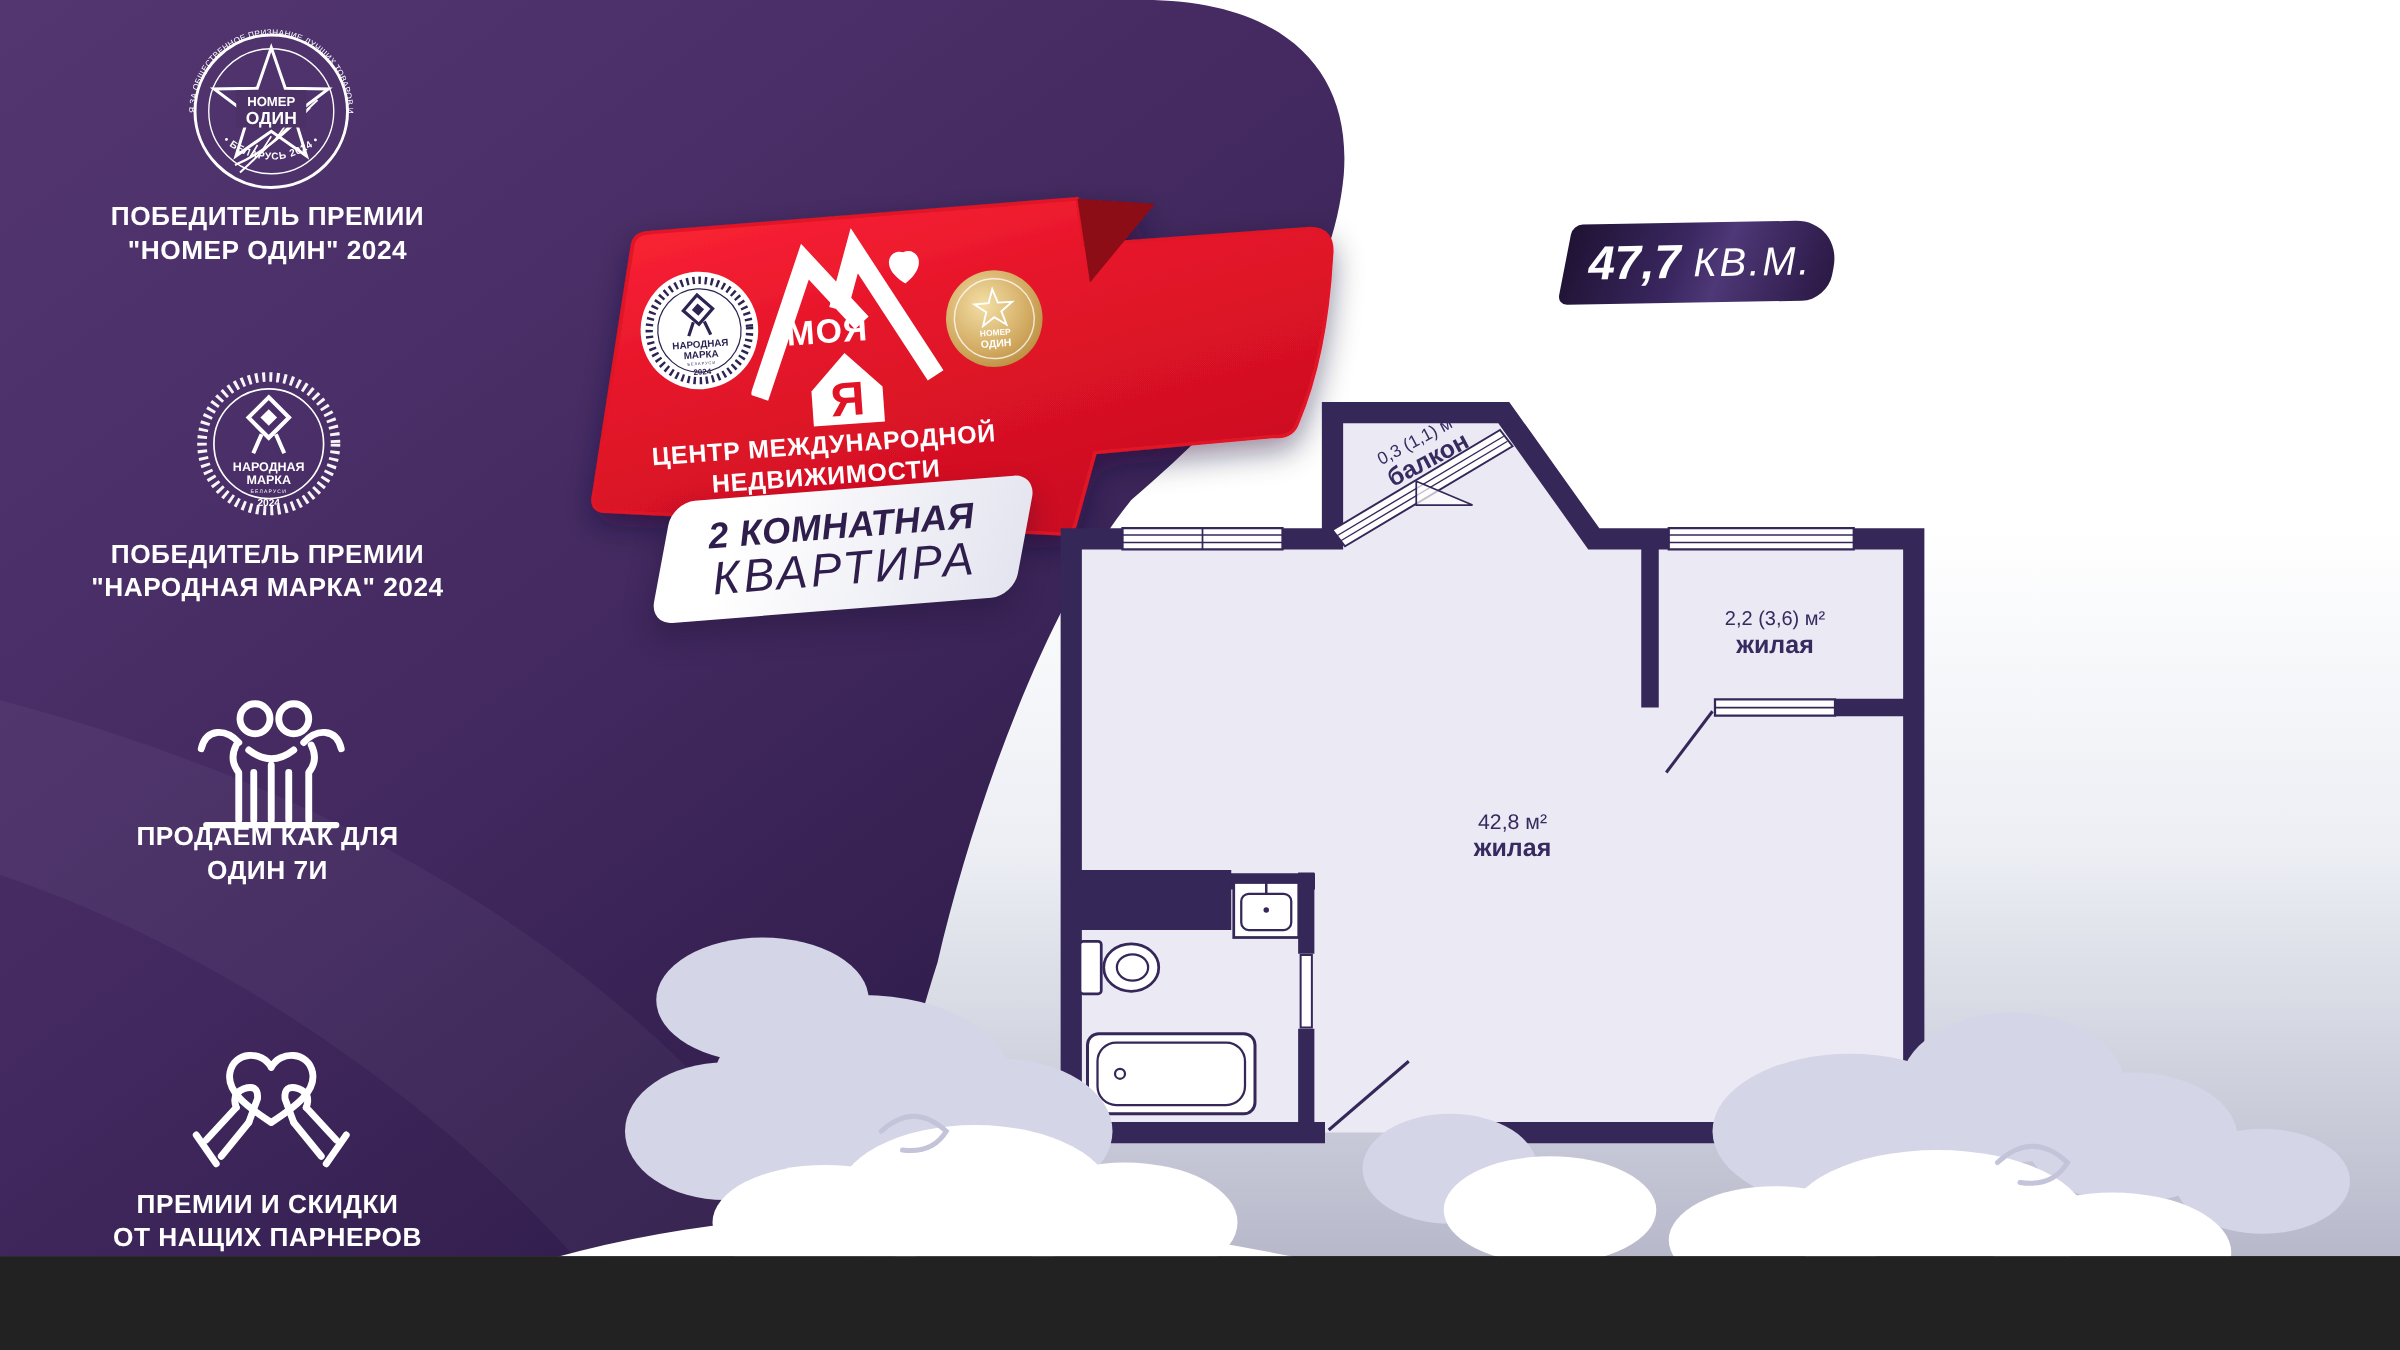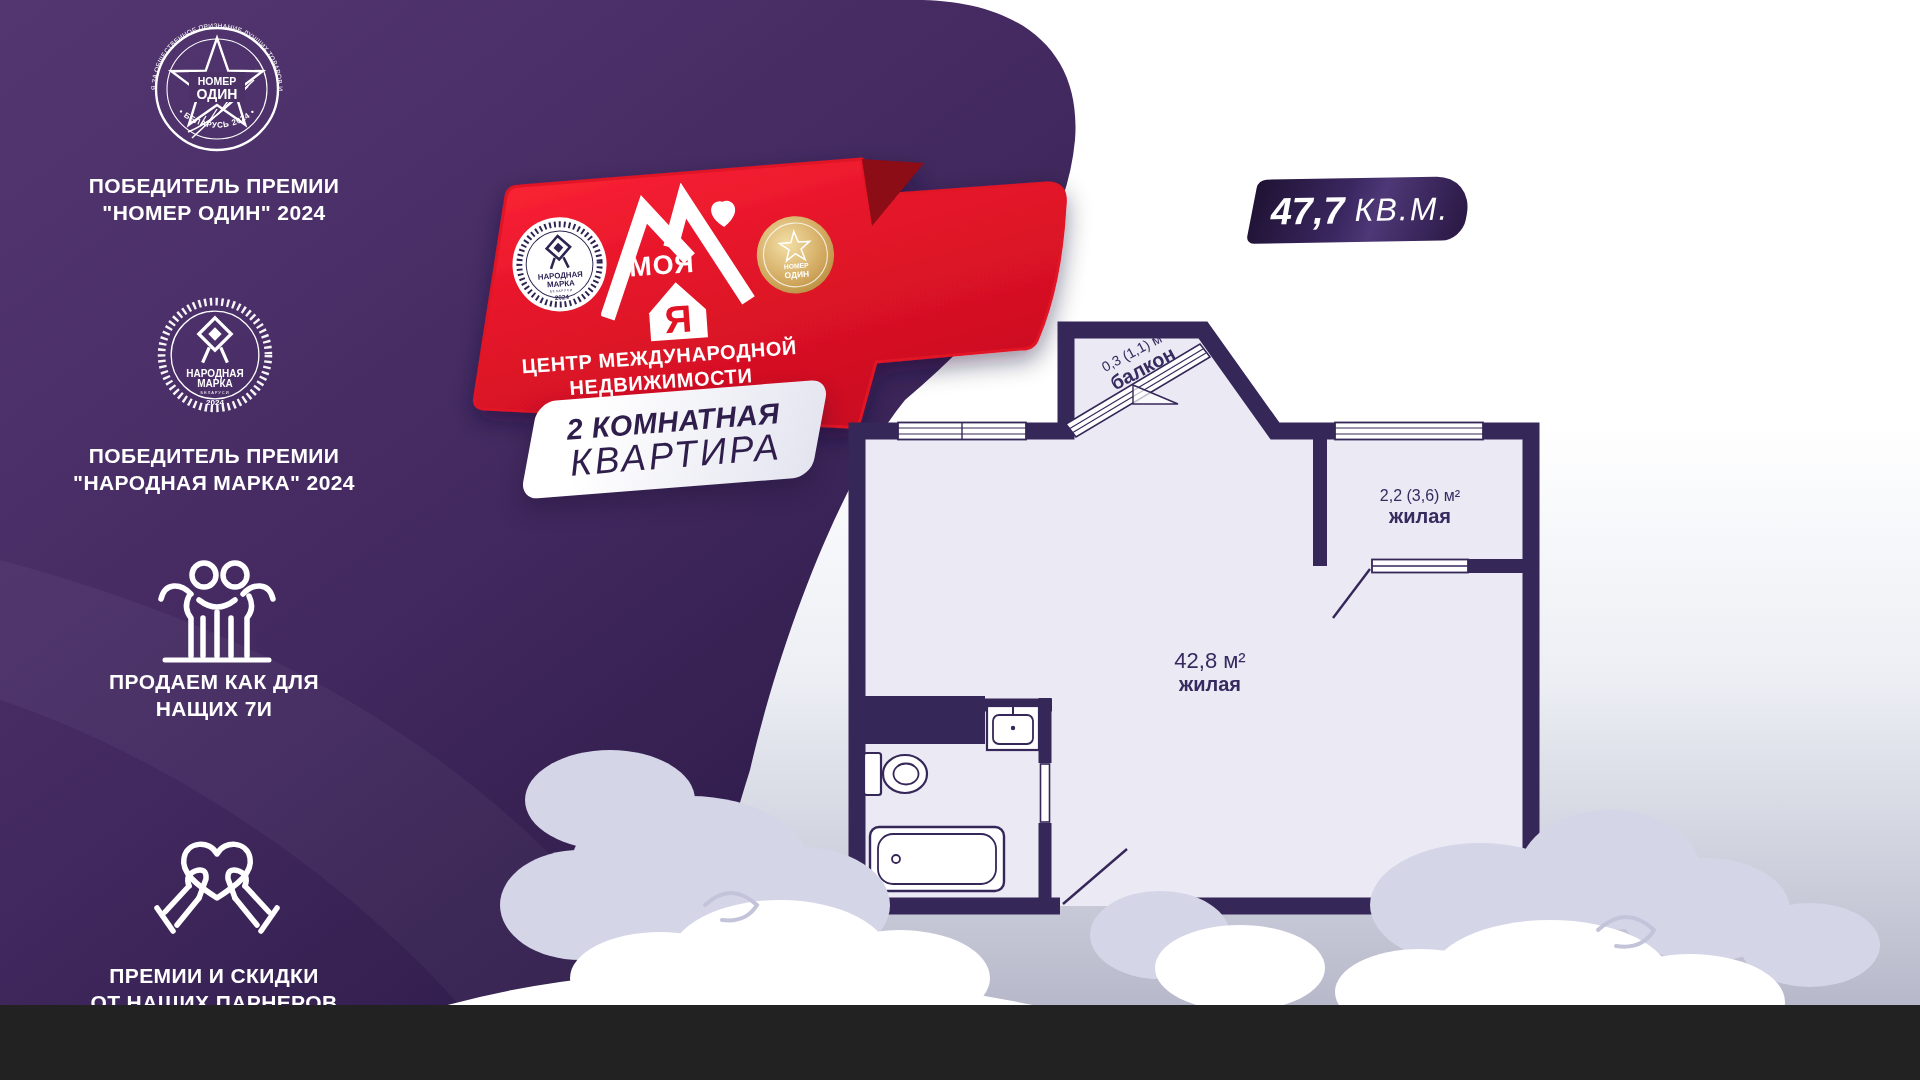--- a/index.html
+++ b/index.html
@@ -8,21 +8,21 @@
     font-family:"Liberation Sans",sans-serif;
     background:linear-gradient(180deg,#ffffff 0%,#ffffff 42%,#eceef4 68%,#b7b9cb 100%);
   }
   #canvas *{box-sizing:border-box;}
   .abs{position:absolute;}
   svg text{font-family:"Liberation Sans",sans-serif;}
 
   
   .cap{
     position:absolute;left:34px;width:360px;text-align:center;color:#fff;
-    font-weight:800;font-size:21px;line-height:27px;letter-spacing:.4px;margin-top:12px;
+    font-weight:800;font-size:21px;line-height:27px;letter-spacing:.4px;
   }
   
   #ribbon-content{
     position:absolute;left:455px;top:150px;width:480px;height:300px;
     transform:rotate(-4deg);transform-origin:240px 145px;
   }
   #brand-tagline{
     position:absolute;left:60px;top:192px;width:280px;text-align:center;
     color:#fff;font-weight:800;font-size:20px;line-height:25px;letter-spacing:.6px;
   }
@@ -52,21 +52,21 @@
     display:flex;align-items:center;justify-content:center;gap:10px;
     color:#fff;font-style:italic;
   }
   #area-value{font-weight:800;font-size:38px;}
   #area-unit{font-weight:400;font-size:32px;letter-spacing:2px;}
   
   .plan-label{position:absolute;text-align:center;color:#362a5f;}
   .plan-label .area{font-size:16px;font-weight:500;line-height:1.15;}
   .plan-label .name{font-size:20px;font-weight:800;line-height:1.12;}
   #label-living{left:1130px;top:648px;width:160px;}
-  #label-living .area{font-size:22px;}
+  #label-living .area{font-size:17px;}
   #label-loggia{left:1340px;top:487px;width:160px;}
   #label-balcony{left:1064px;top:342px;width:150px;transform:rotate(-28deg);}
   #label-balcony .area{font-size:14px;}
   #label-bath{left:918px;top:797px;width:95px;font-size:16px;font-weight:600;color:#362a5f;text-align:center;}
 </style>
 </head>
 <body>
 
 <div id="canvas">
 
@@ -240,21 +240,21 @@
       <path d="M126,43 C122,26 106,27 96,38"></path>
       <path d="M42,40 Q36,52 44,62 V100"></path>
       <path d="M102,40 Q108,52 100,62 V100"></path>
       <path d="M52,44 Q70,58 88,44"></path>
       <path d="M56,62 V100 M70,56 V100 M84,62 V100"></path>
       <path d="M18,104 H122" stroke-width="5"></path>
     </g>
   </svg>
   <div class="cap" style="top:656px">
     <div>ПРОДАЕМ КАК ДЛЯ</div>
-    <div>НАЩИХ 7И</div>
+    <div>ОДИН 7И</div>
   </div>
 
   <svg class="abs" style="left:147px;top:828px" width="140" height="118" viewBox="0 0 140 118">
     <g stroke="#fff" stroke-width="5.5" fill="none" stroke-linecap="round" stroke-linejoin="round">
       <path d="M70,26 C63,12 40,13 37,30 C34,45 50,57 70,70 C90,57 106,45 103,30 C100,13 77,12 70,26 Z"></path>
       <path d="M18,84 L42,58 M30,97 L52,70"></path>
       <path d="M42,58 Q38,47 48,43 Q60,39 59,51 L52,70"></path>
       <path d="M10,80 L26,103"></path>
       <path d="M122,84 L98,58 M110,97 L88,70"></path>
       <path d="M98,58 Q102,47 92,43 Q80,39 81,51 L88,70"></path>

